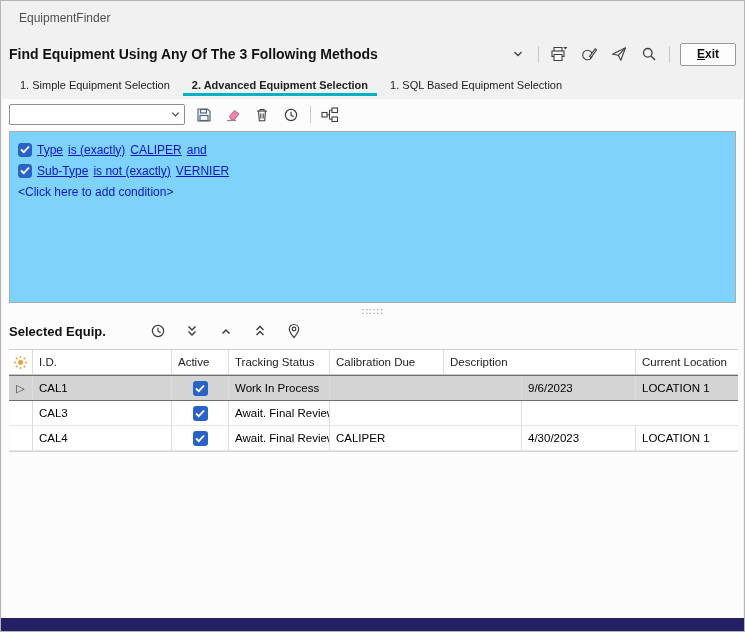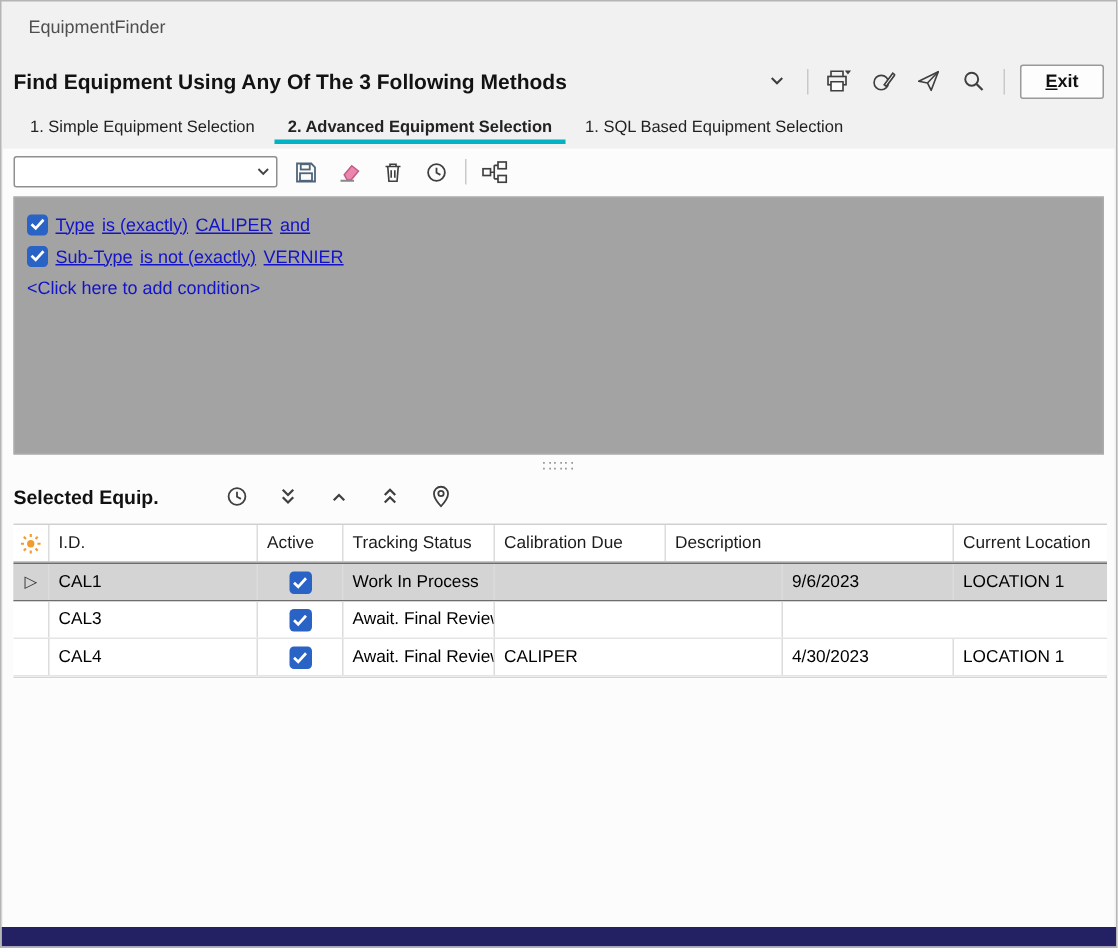--- a/index.html
+++ b/index.html
@@ -34,21 +34,21 @@
   .content { position:absolute; top:98px; left:1px; right:1px; bottom:13px; background:#fcfcfc; }
 
   
   .toolbar { display:flex; align-items:center; gap:9px; padding:5px 7px 4px 7px; height:30px; color:#3f3f3f; }
   .combo { display:flex; align-items:center; width:176px; height:21px; background:#fff;
            border:1px solid #8f8f8f; border-radius:2px; }
   .combo input { flex:1; border:0; outline:none; height:17px; padding:0 4px; font-size:11px; font-family:inherit; background:transparent; }
   .combo .dd { width:17px; display:flex; justify-content:center; align-items:center; color:#444; cursor:pointer; }
 
   
-  .cond-box { margin:2px 7px 0 7px; height:172px; background:#a3a3a3; border:1px solid #ababab;
+  .cond-box { margin:2px 7px 0 7px; height:172px; background:#7dd3fc; border:1px solid #ababab;
               padding:7px 8px; }
   .cond-line { display:flex; align-items:center; gap:5px; height:21px; font-size:12px; }
   .chk { width:14px; height:14px; background:#2a63c6; border:1px solid #2a63c6; border-radius:3px;
          display:inline-flex; align-items:center; justify-content:center; cursor:pointer; flex:0 0 auto; }
   .cond-link { color:#1313c8; text-decoration:underline; cursor:pointer; }
   .add-cond { color:#1313c8; font-size:12px; height:21px; display:flex; align-items:center; cursor:pointer; }
 
   
   .splitter { height:16px; display:flex; align-items:center; justify-content:center;
               color:#8f8f8f; font-size:10px; letter-spacing:1px; cursor:row-resize; }

